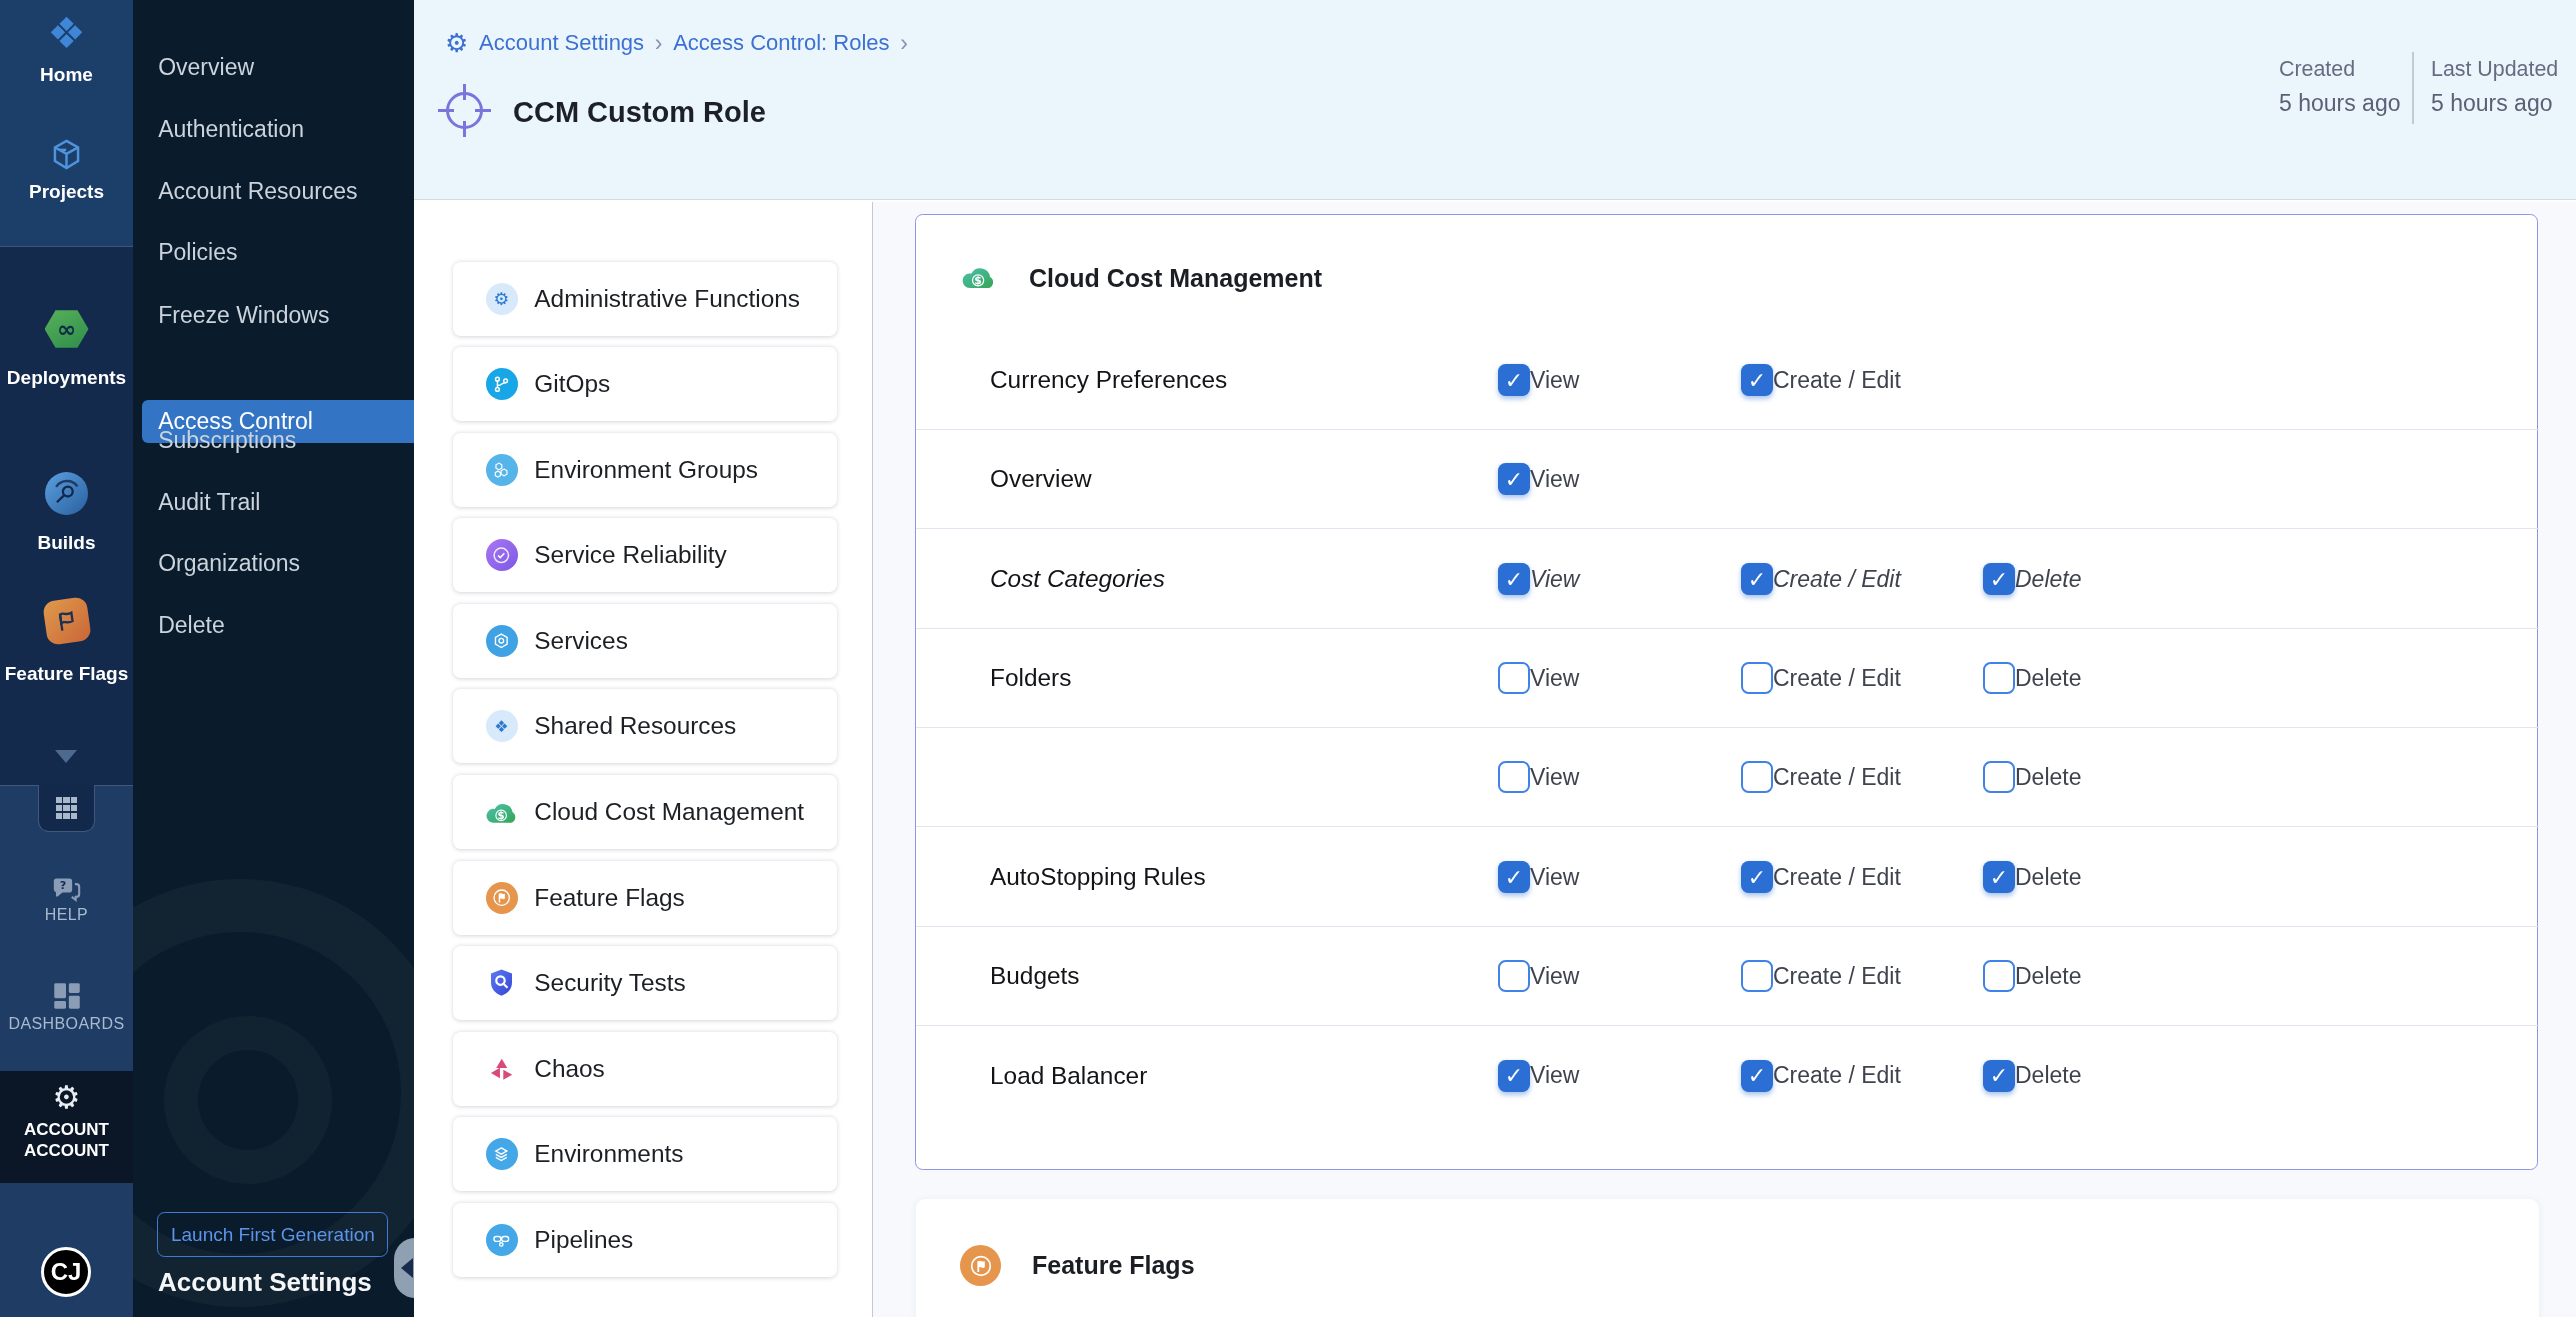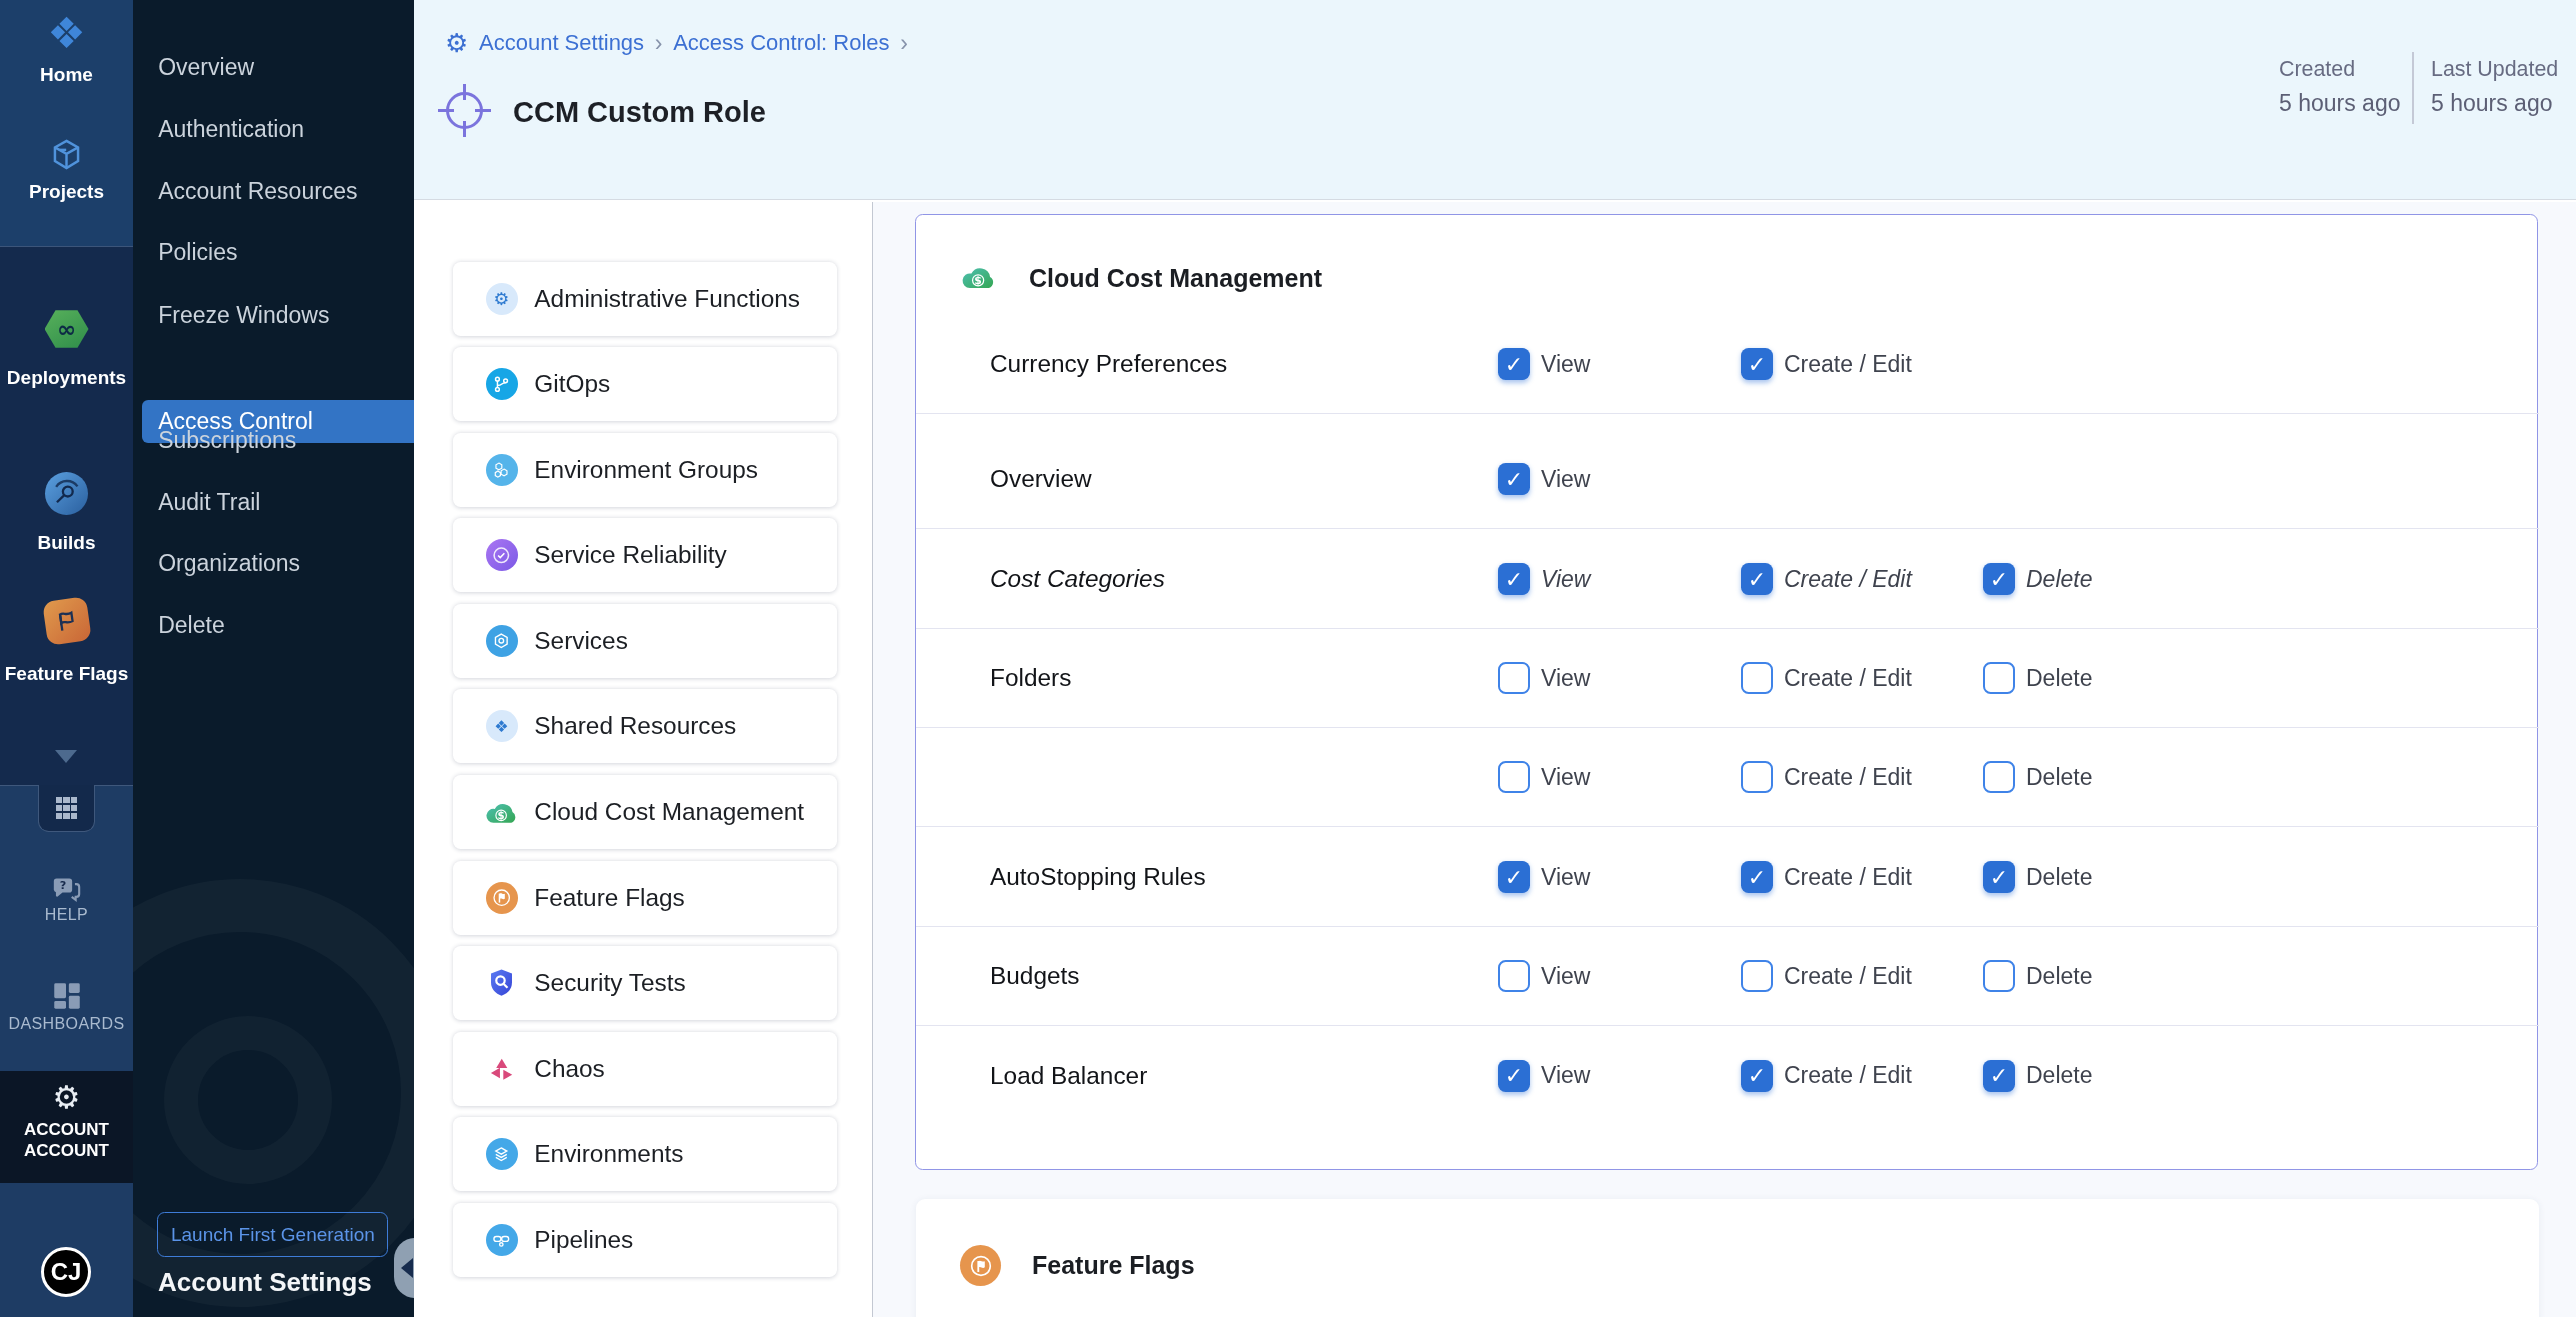--- a/index.html
+++ b/index.html
@@ -93,21 +93,21 @@
   #panel-title { margin-left:32px; font-size:25px; font-weight:700; color:#1b1e23; }
   .prow { position:absolute; left:0; width:1623px; height:99px; }
   .prow.divided { border-bottom:1.5px solid #e3e4f0; }
   .prow-label { position:absolute; left:74px; top:0; height:100%; display:flex; align-items:center;
          font-size:24.4px; font-weight:500; color:#121418; }
   .perm { position:absolute; top:0; height:100%; display:flex; align-items:center; }
   .cb { width:32px; height:32px; border-radius:7.6px; cursor:pointer; flex:0 0 32px;
          display:flex; align-items:center; justify-content:center; }
   .cb.on { background:#2b6fd4; box-shadow:0 2.3px 5.3px rgba(43,111,212,.4); color:#fff; font-size:22px; font-weight:700; }
   .cb.off { background:#fff; border:2.3px solid #3f83e8; }
-  .perm-label { margin-left:11px; font-size:23px; color:#3f434e; }
+  .perm-label { margin-left:0; font-size:23px; color:#3f434e; }
 
   #next-card { position:absolute; left:43px; top:997px; width:1623px; height:121px; background:#fff;
          border-radius:9.2px 9.2px 0 0; box-shadow:0 1.5px 7.6px rgba(40,60,100,.08); }
   #next-head { position:absolute; left:44px; top:46px; height:41px; display:flex; align-items:center; }
   #next-ic { width:41px; height:41px; border-radius:50%; background:#e6954d; display:flex; align-items:center; justify-content:center; }
   #next-title { margin-left:31px; font-size:25px; font-weight:700; color:#1b1e23; }
 </style>
 </head>
 <body>
 
@@ -406,21 +406,21 @@
       <section id="perm-panel">
         <div id="panel-head">
           <span id="panel-ic"><svg width="37" height="31" viewBox="0 0 48 40">
                 <path d="M13 35a9.5 9.5 0 1 1 1.8-18.8A13 13 0 0 1 39 20.5 8 8 0 0 1 37.5 35z" fill="url(#ccmg)"></path>
                 <circle cx="23.5" cy="25" r="7.2" fill="none" stroke="#fff" stroke-width="1.6"></circle>
                 <text x="23.5" y="30" text-anchor="middle" font-size="14" font-weight="bold" fill="#fff" font-family="DejaVu Sans">$</text>
               </svg></span>
           <span id="panel-title">Cloud Cost Management</span>
         </div>
         <div id="panel-rows">
-            <div class="prow divided" style="top: 100px;">
+            <div class="prow divided" style="top: 116px;">
               <div class="prow-label">Currency Preferences</div>
               <div class="perm" style="left: 582px;">
                 <div class="cb on">
                   <span class="glyph">✓</span>
                 </div>
                 <span class="perm-label">View</span>
               </div>
               <div class="perm" style="left: 825px;">
                 <div class="cb on">
                   <span class="glyph">✓</span>

